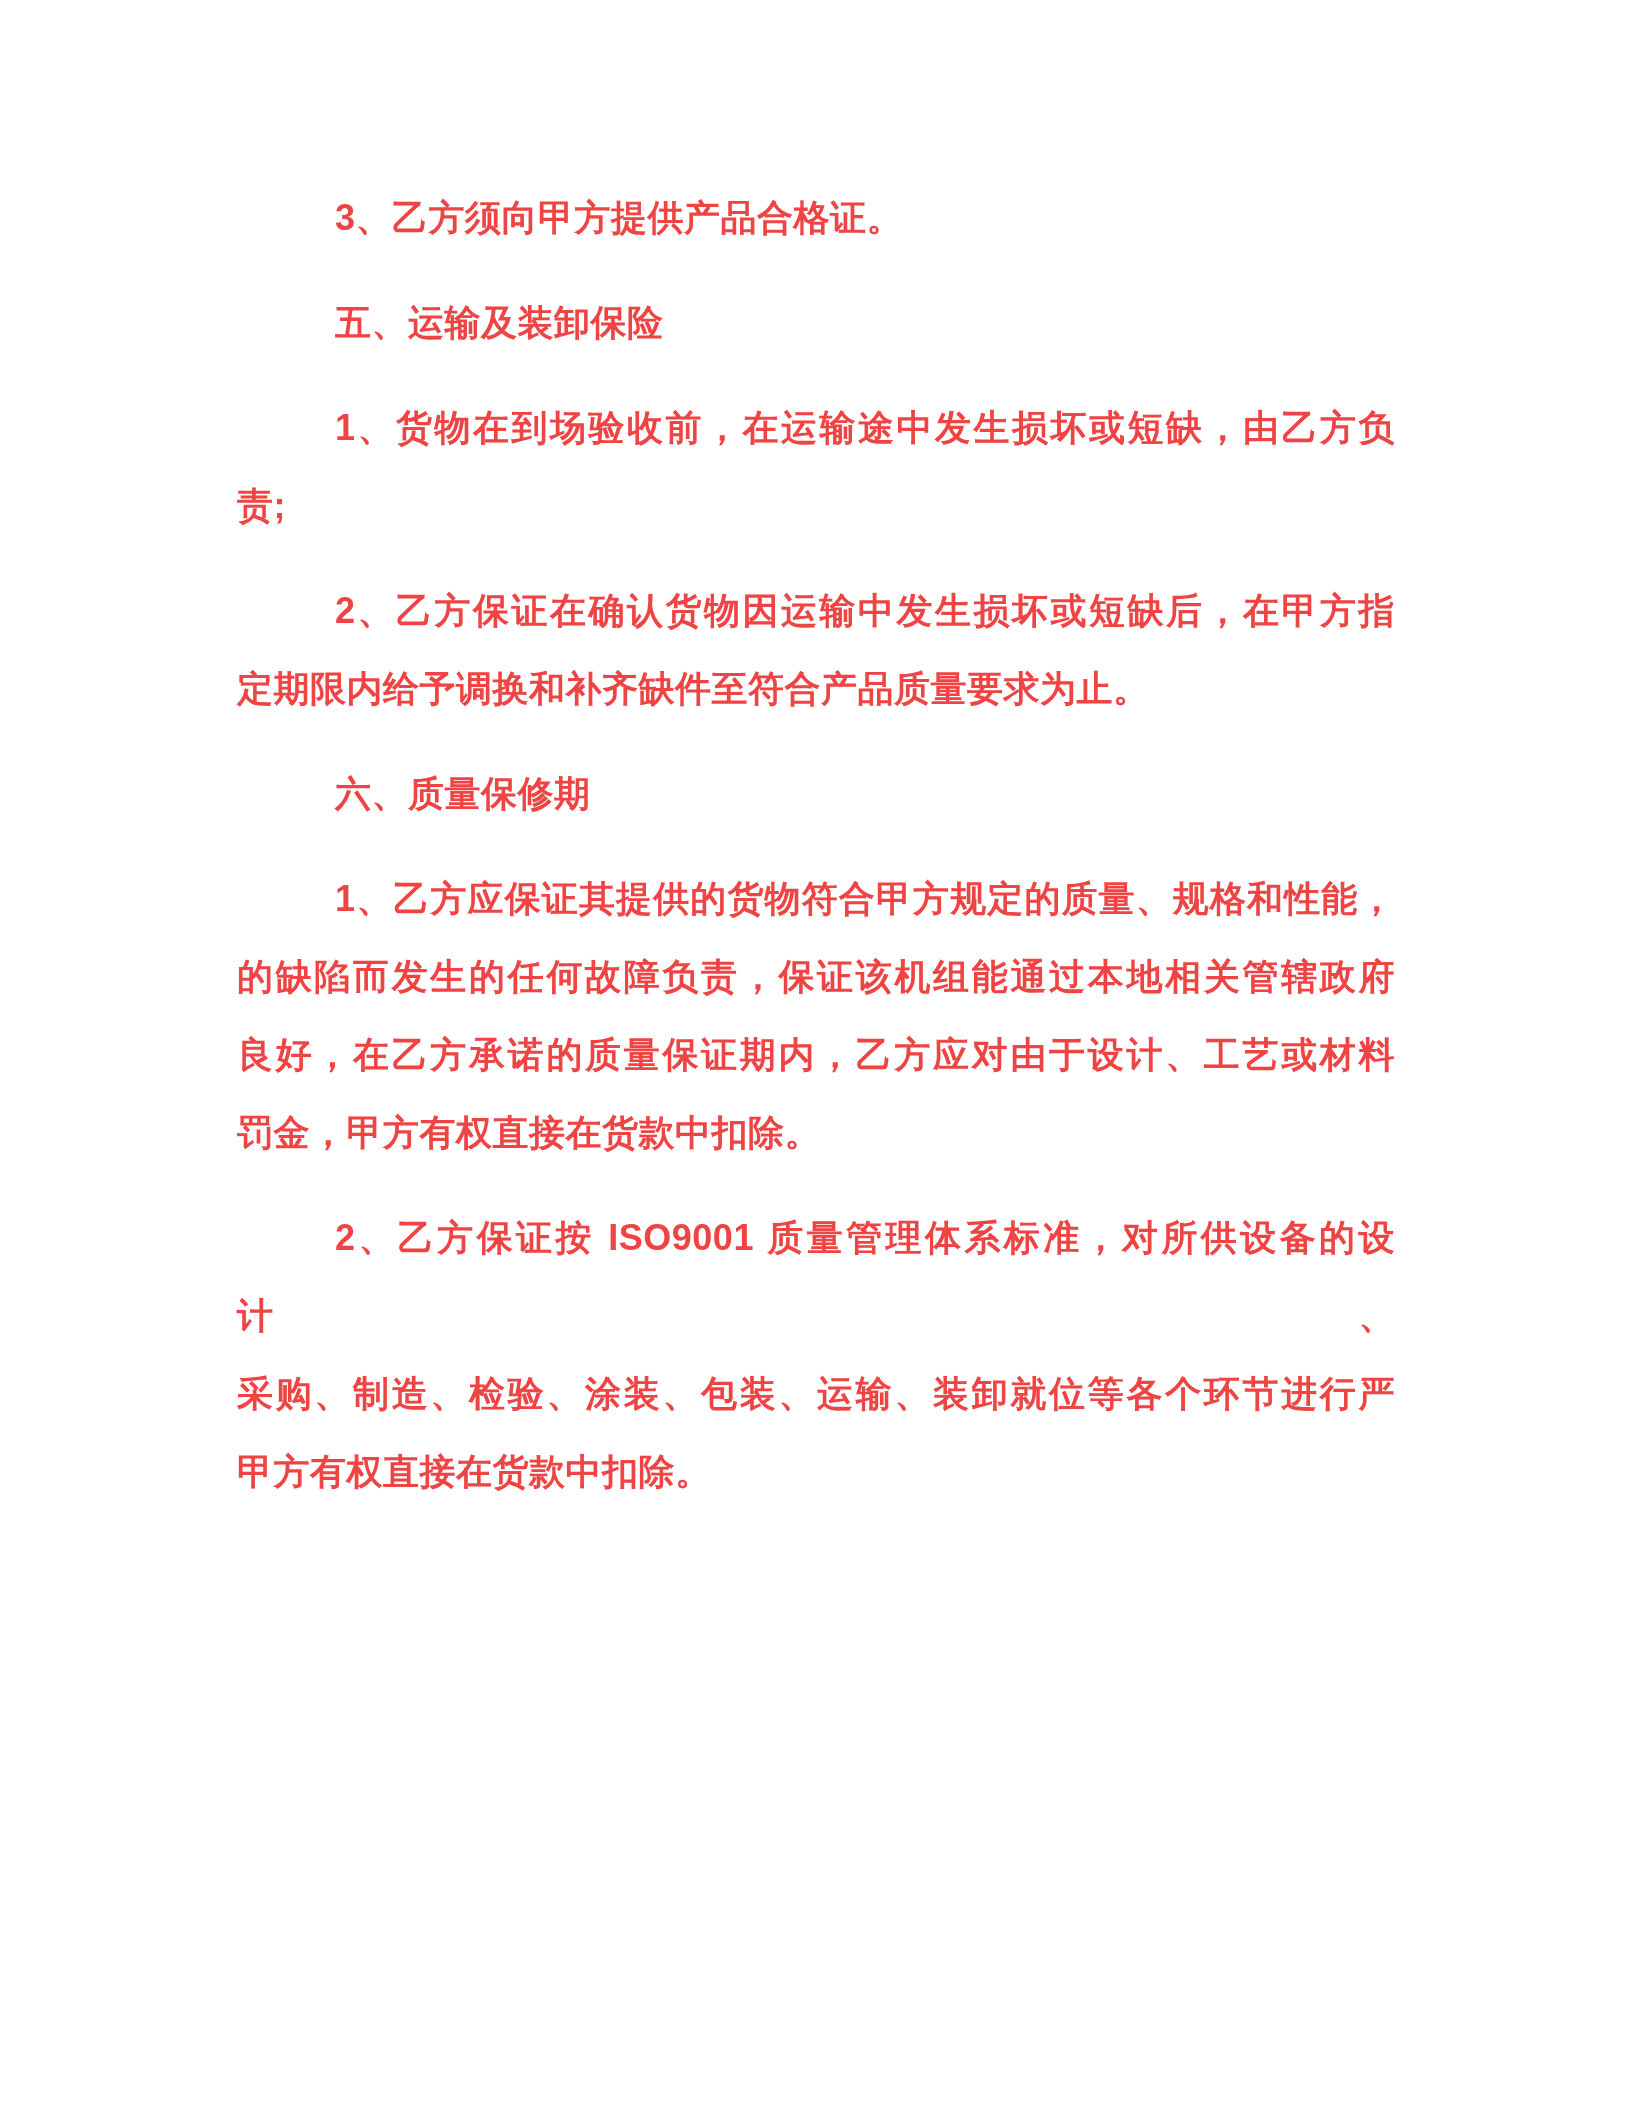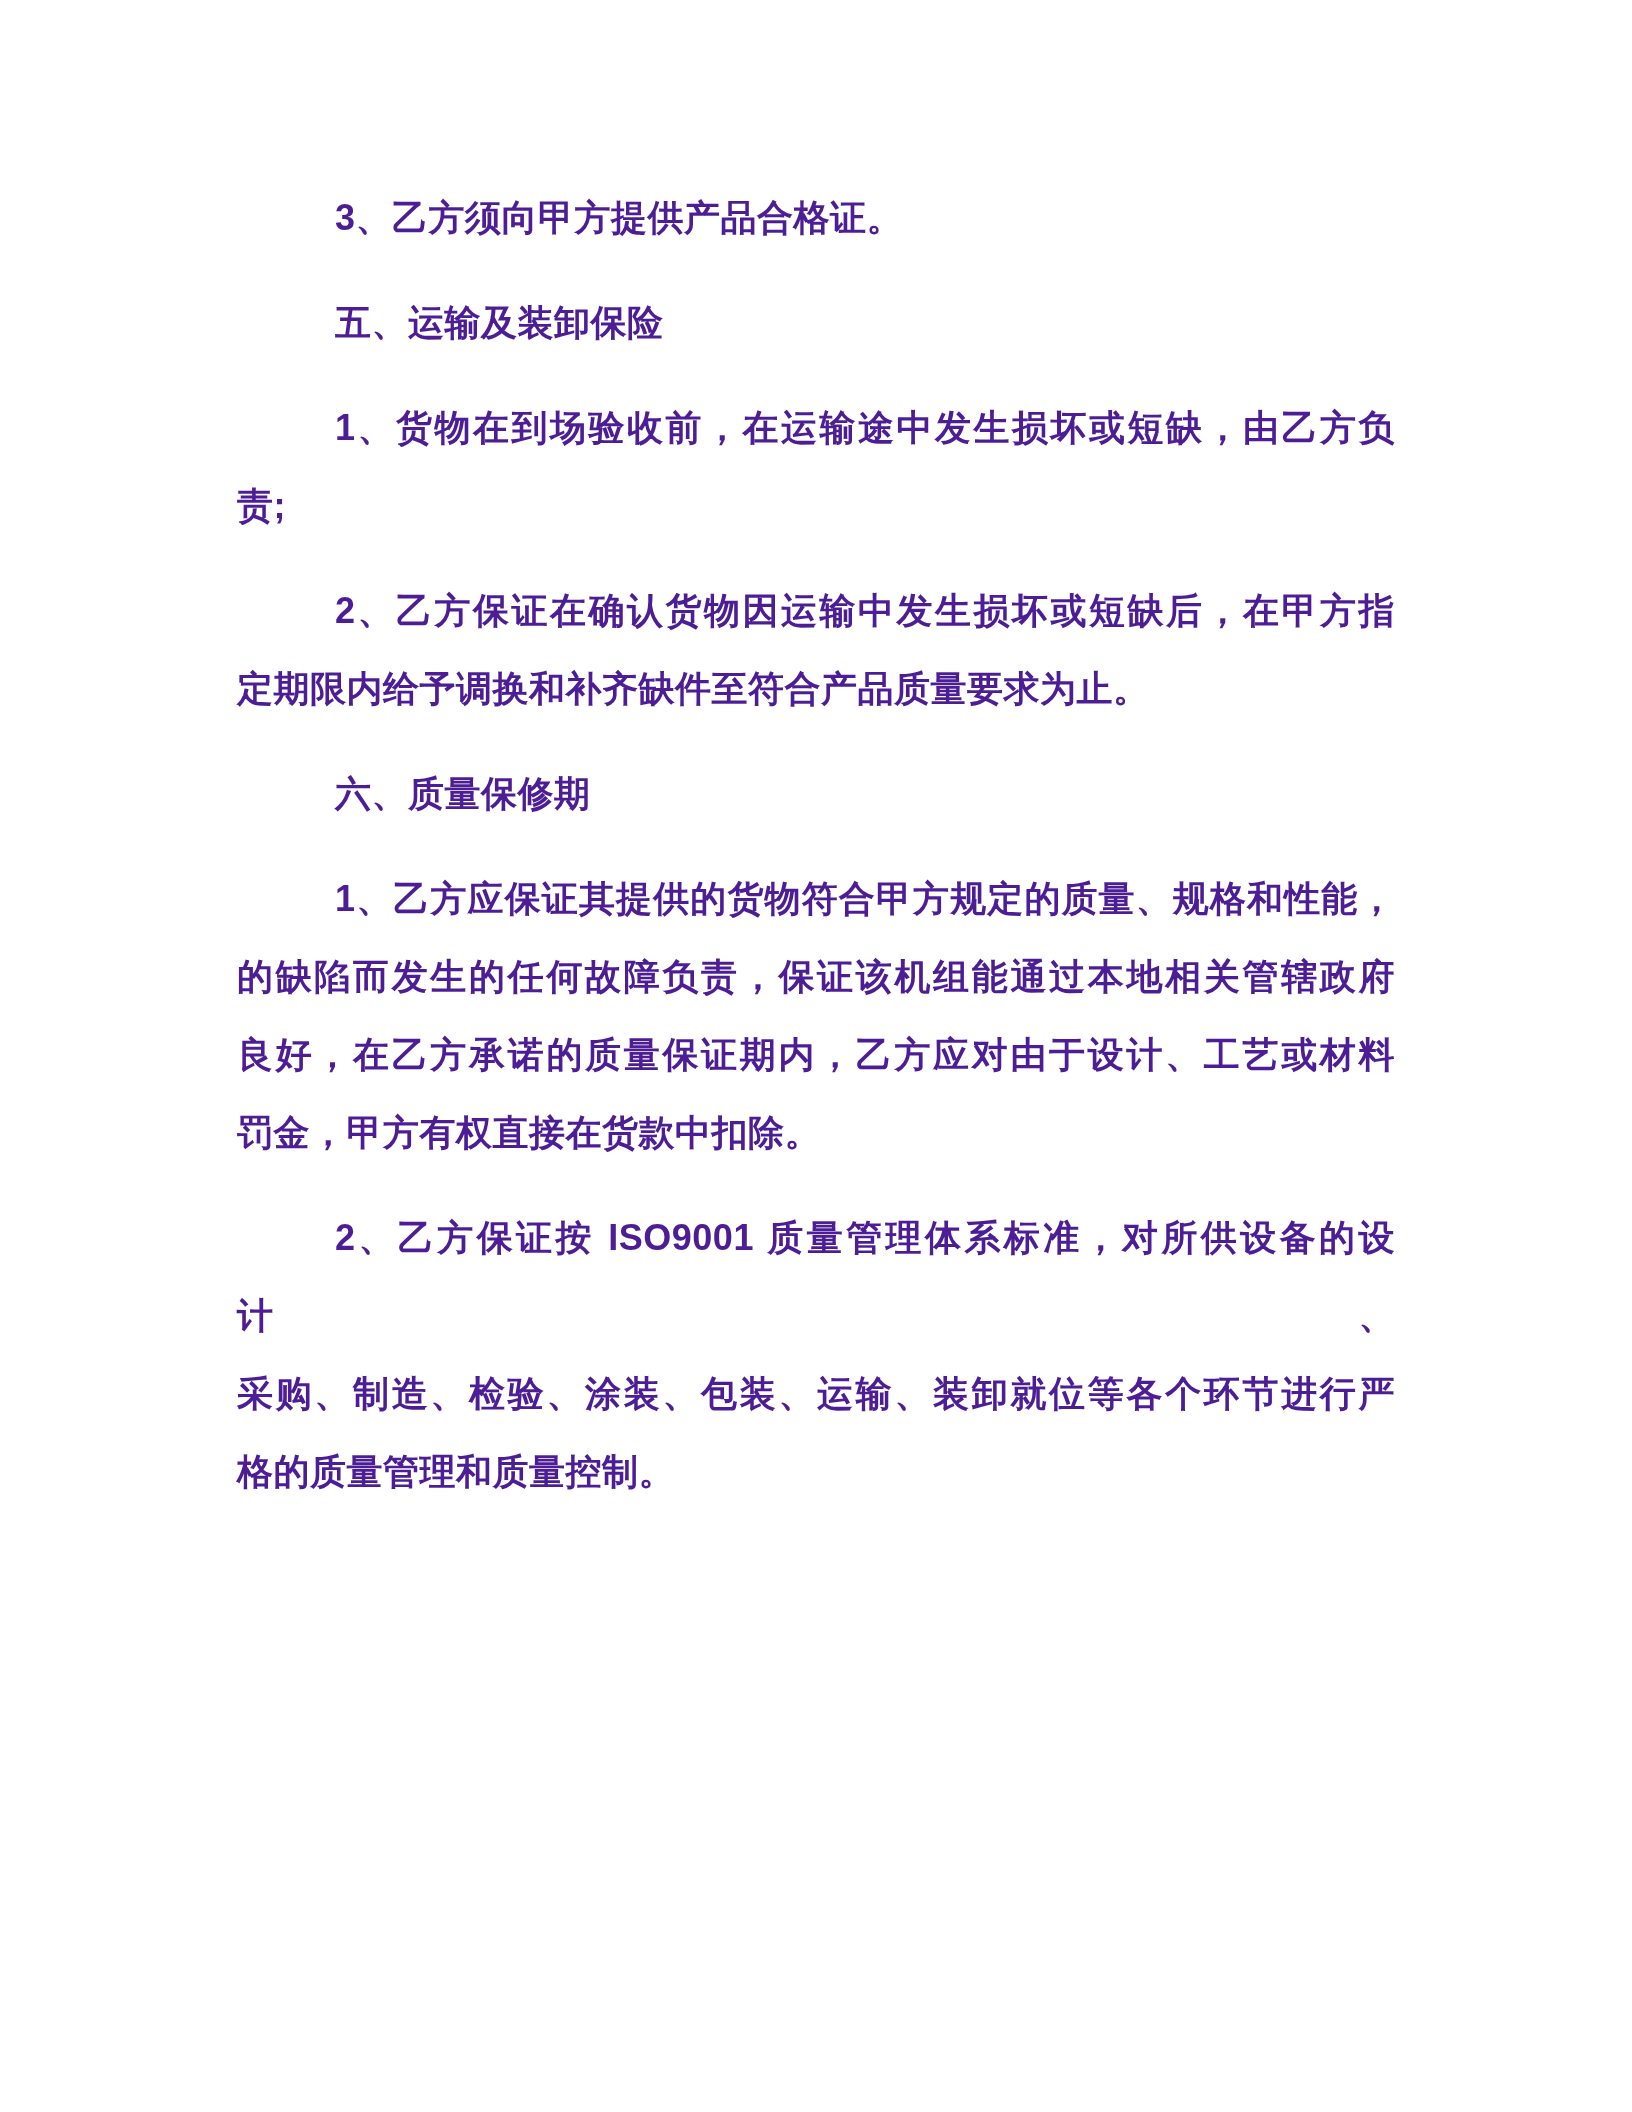--- a/index.html
+++ b/index.html
@@ -22,21 +22,21 @@
     overflow: hidden;
   }
   .paragraph {
     margin: 0 0 27px 0;
   }
   .line {
     font-size: 36px;
     line-height: 78px;
     font-weight: 600;
     letter-spacing: 0.5px;
-    color: #4c1d95;
+    color: #ef4444;
     white-space: nowrap;
   }
   .line.indent {
     text-indent: 98px;
   }
   
   .line.fill {
     white-space: normal;
     text-align: justify;
     text-align-last: justify;
@@ -65,15 +65,15 @@
     </div>
     <div class="paragraph">
       <div class="line indent fill">1、乙方应保证其提供的货物符合甲方规定的质量、规格和性能，</div>
       <div class="line fill">的缺陷而发生的任何故障负责，保证该机组能通过本地相关管辖政府</div>
       <div class="line fill">良好，在乙方承诺的质量保证期内，乙方应对由于设计、工艺或材料</div>
       <div class="line">罚金，甲方有权直接在货款中扣除。</div>
     </div>
     <div class="paragraph">
       <div class="line indent fill">2、乙方保证按 ISO9001 质量管理体系标准，对所供设备的设计、</div>
       <div class="line fill">采购、制造、检验、涂装、包装、运输、装卸就位等各个环节进行严</div>
-      <div class="line">格的质量管理和质量控制。</div>
+      <div class="line">甲方有权直接在货款中扣除。</div>
     </div>
   </div>
 
 </body></html>

